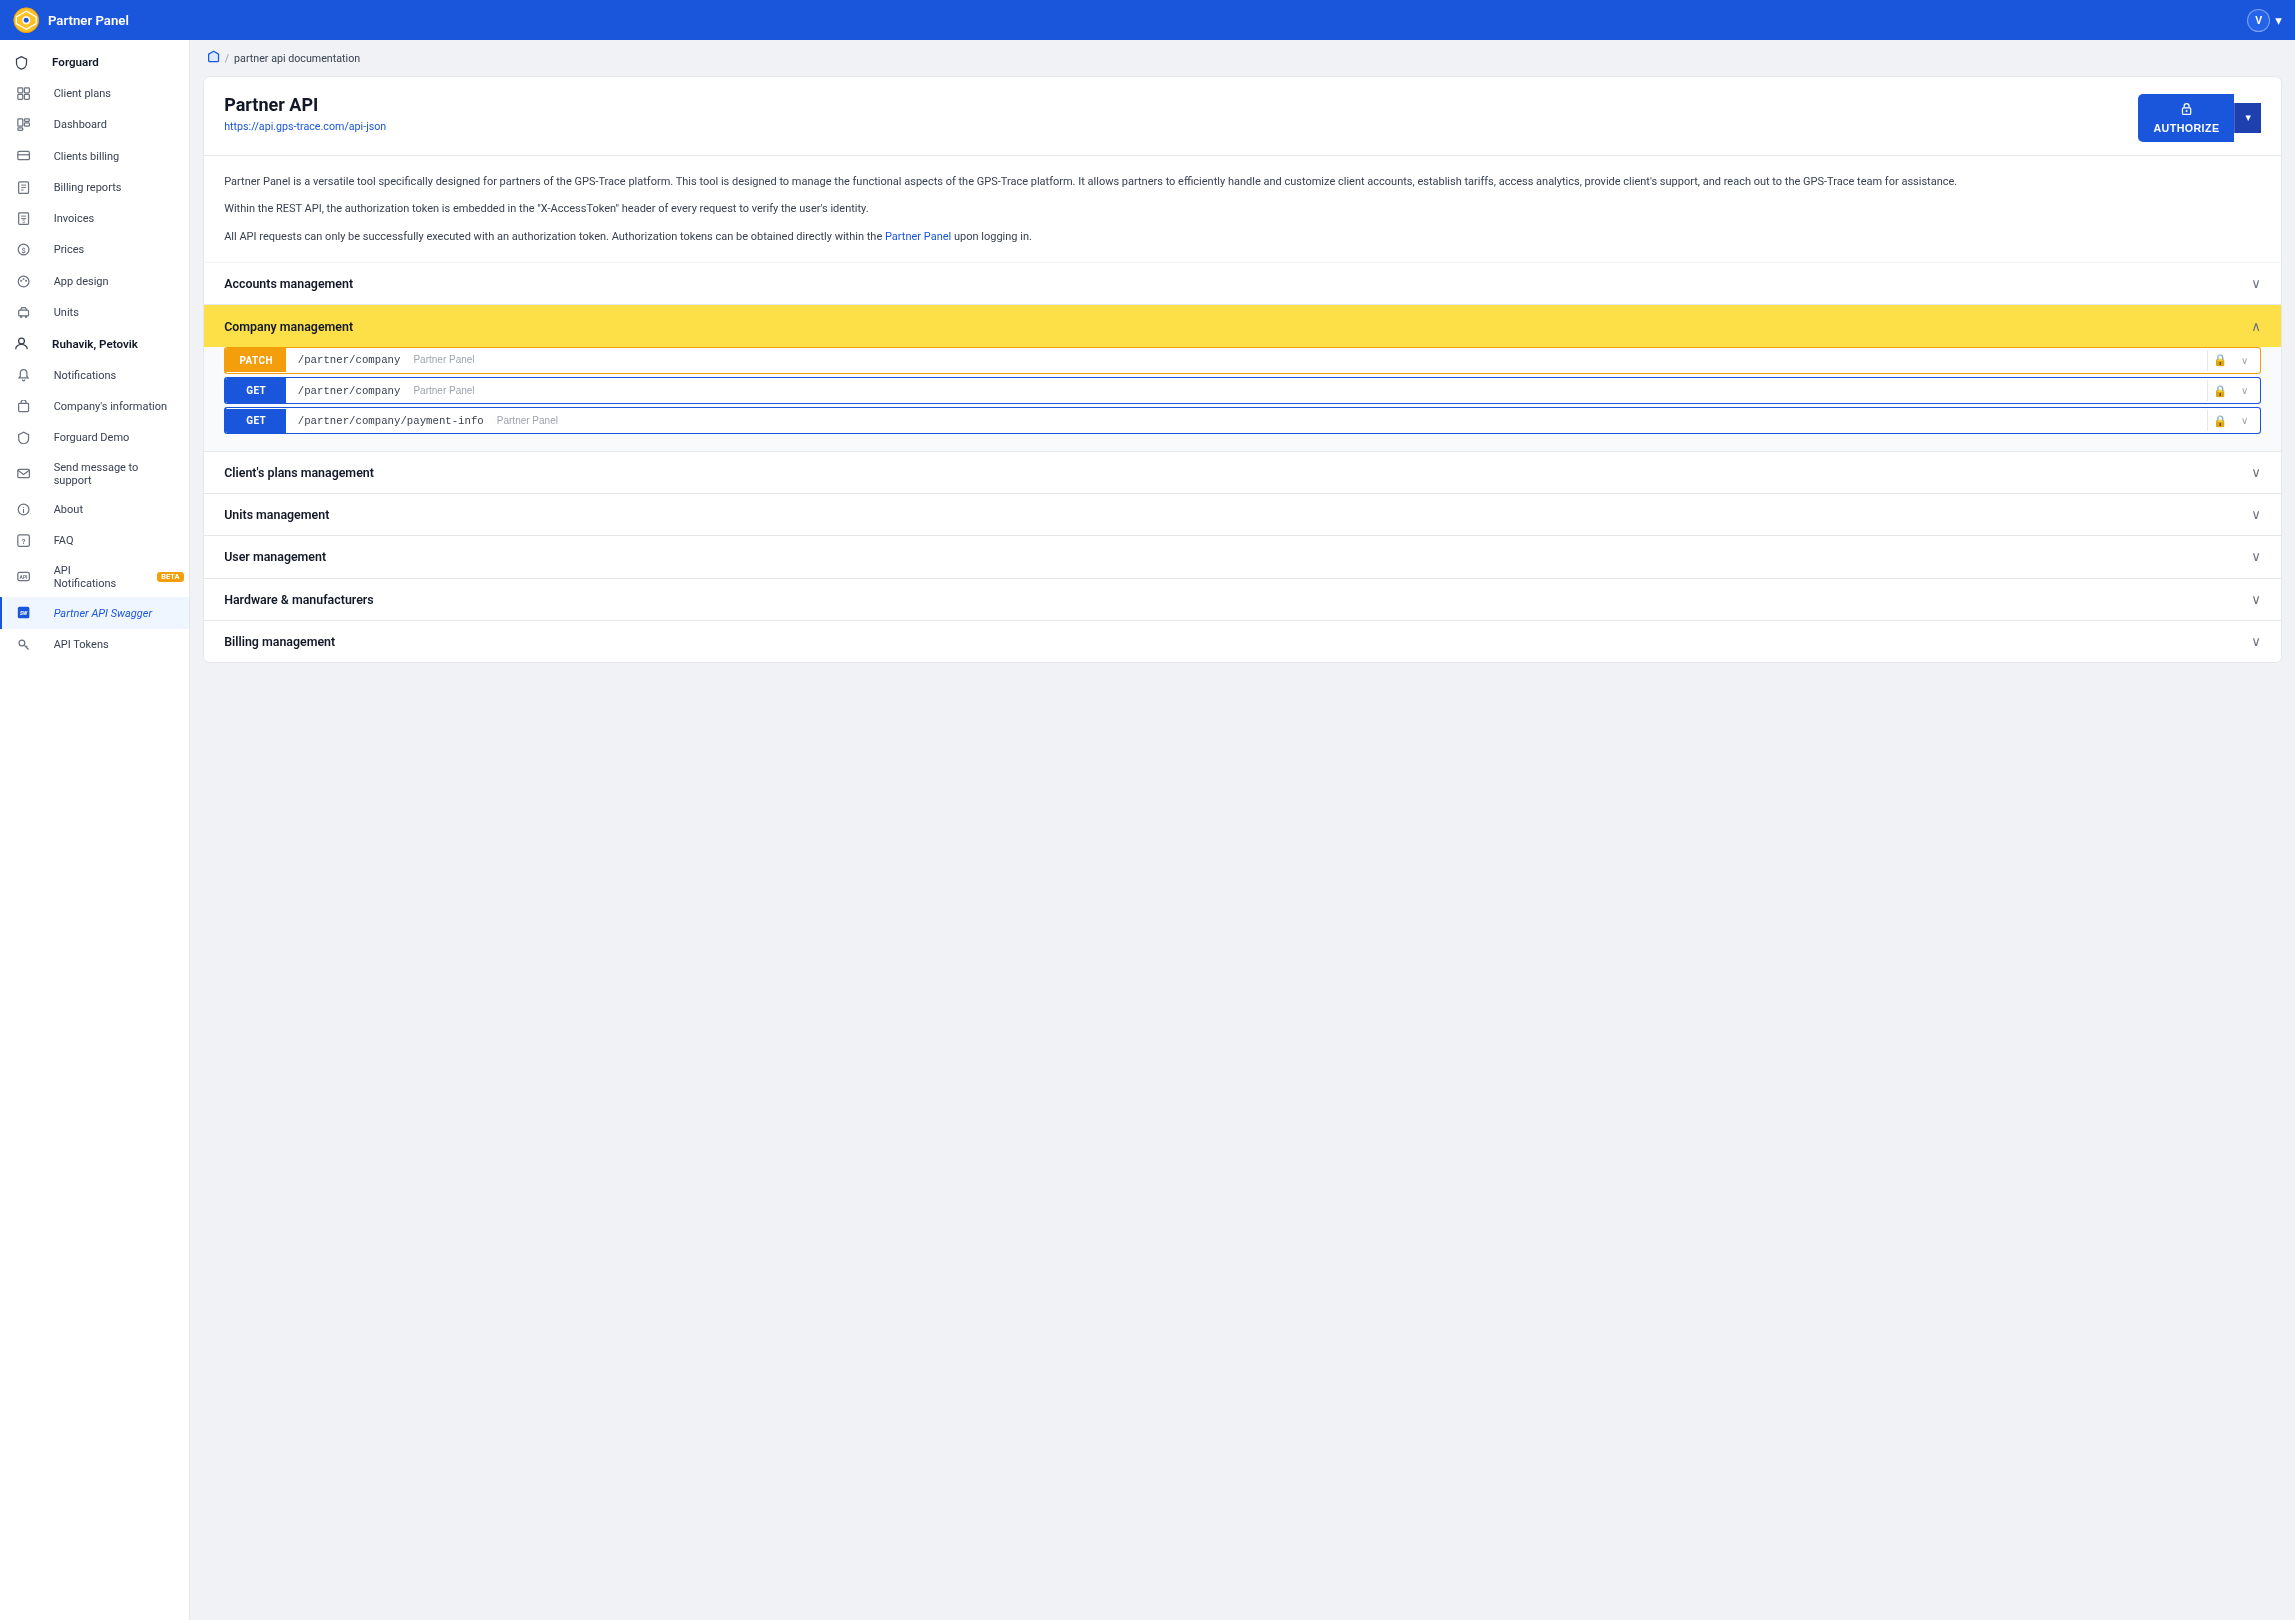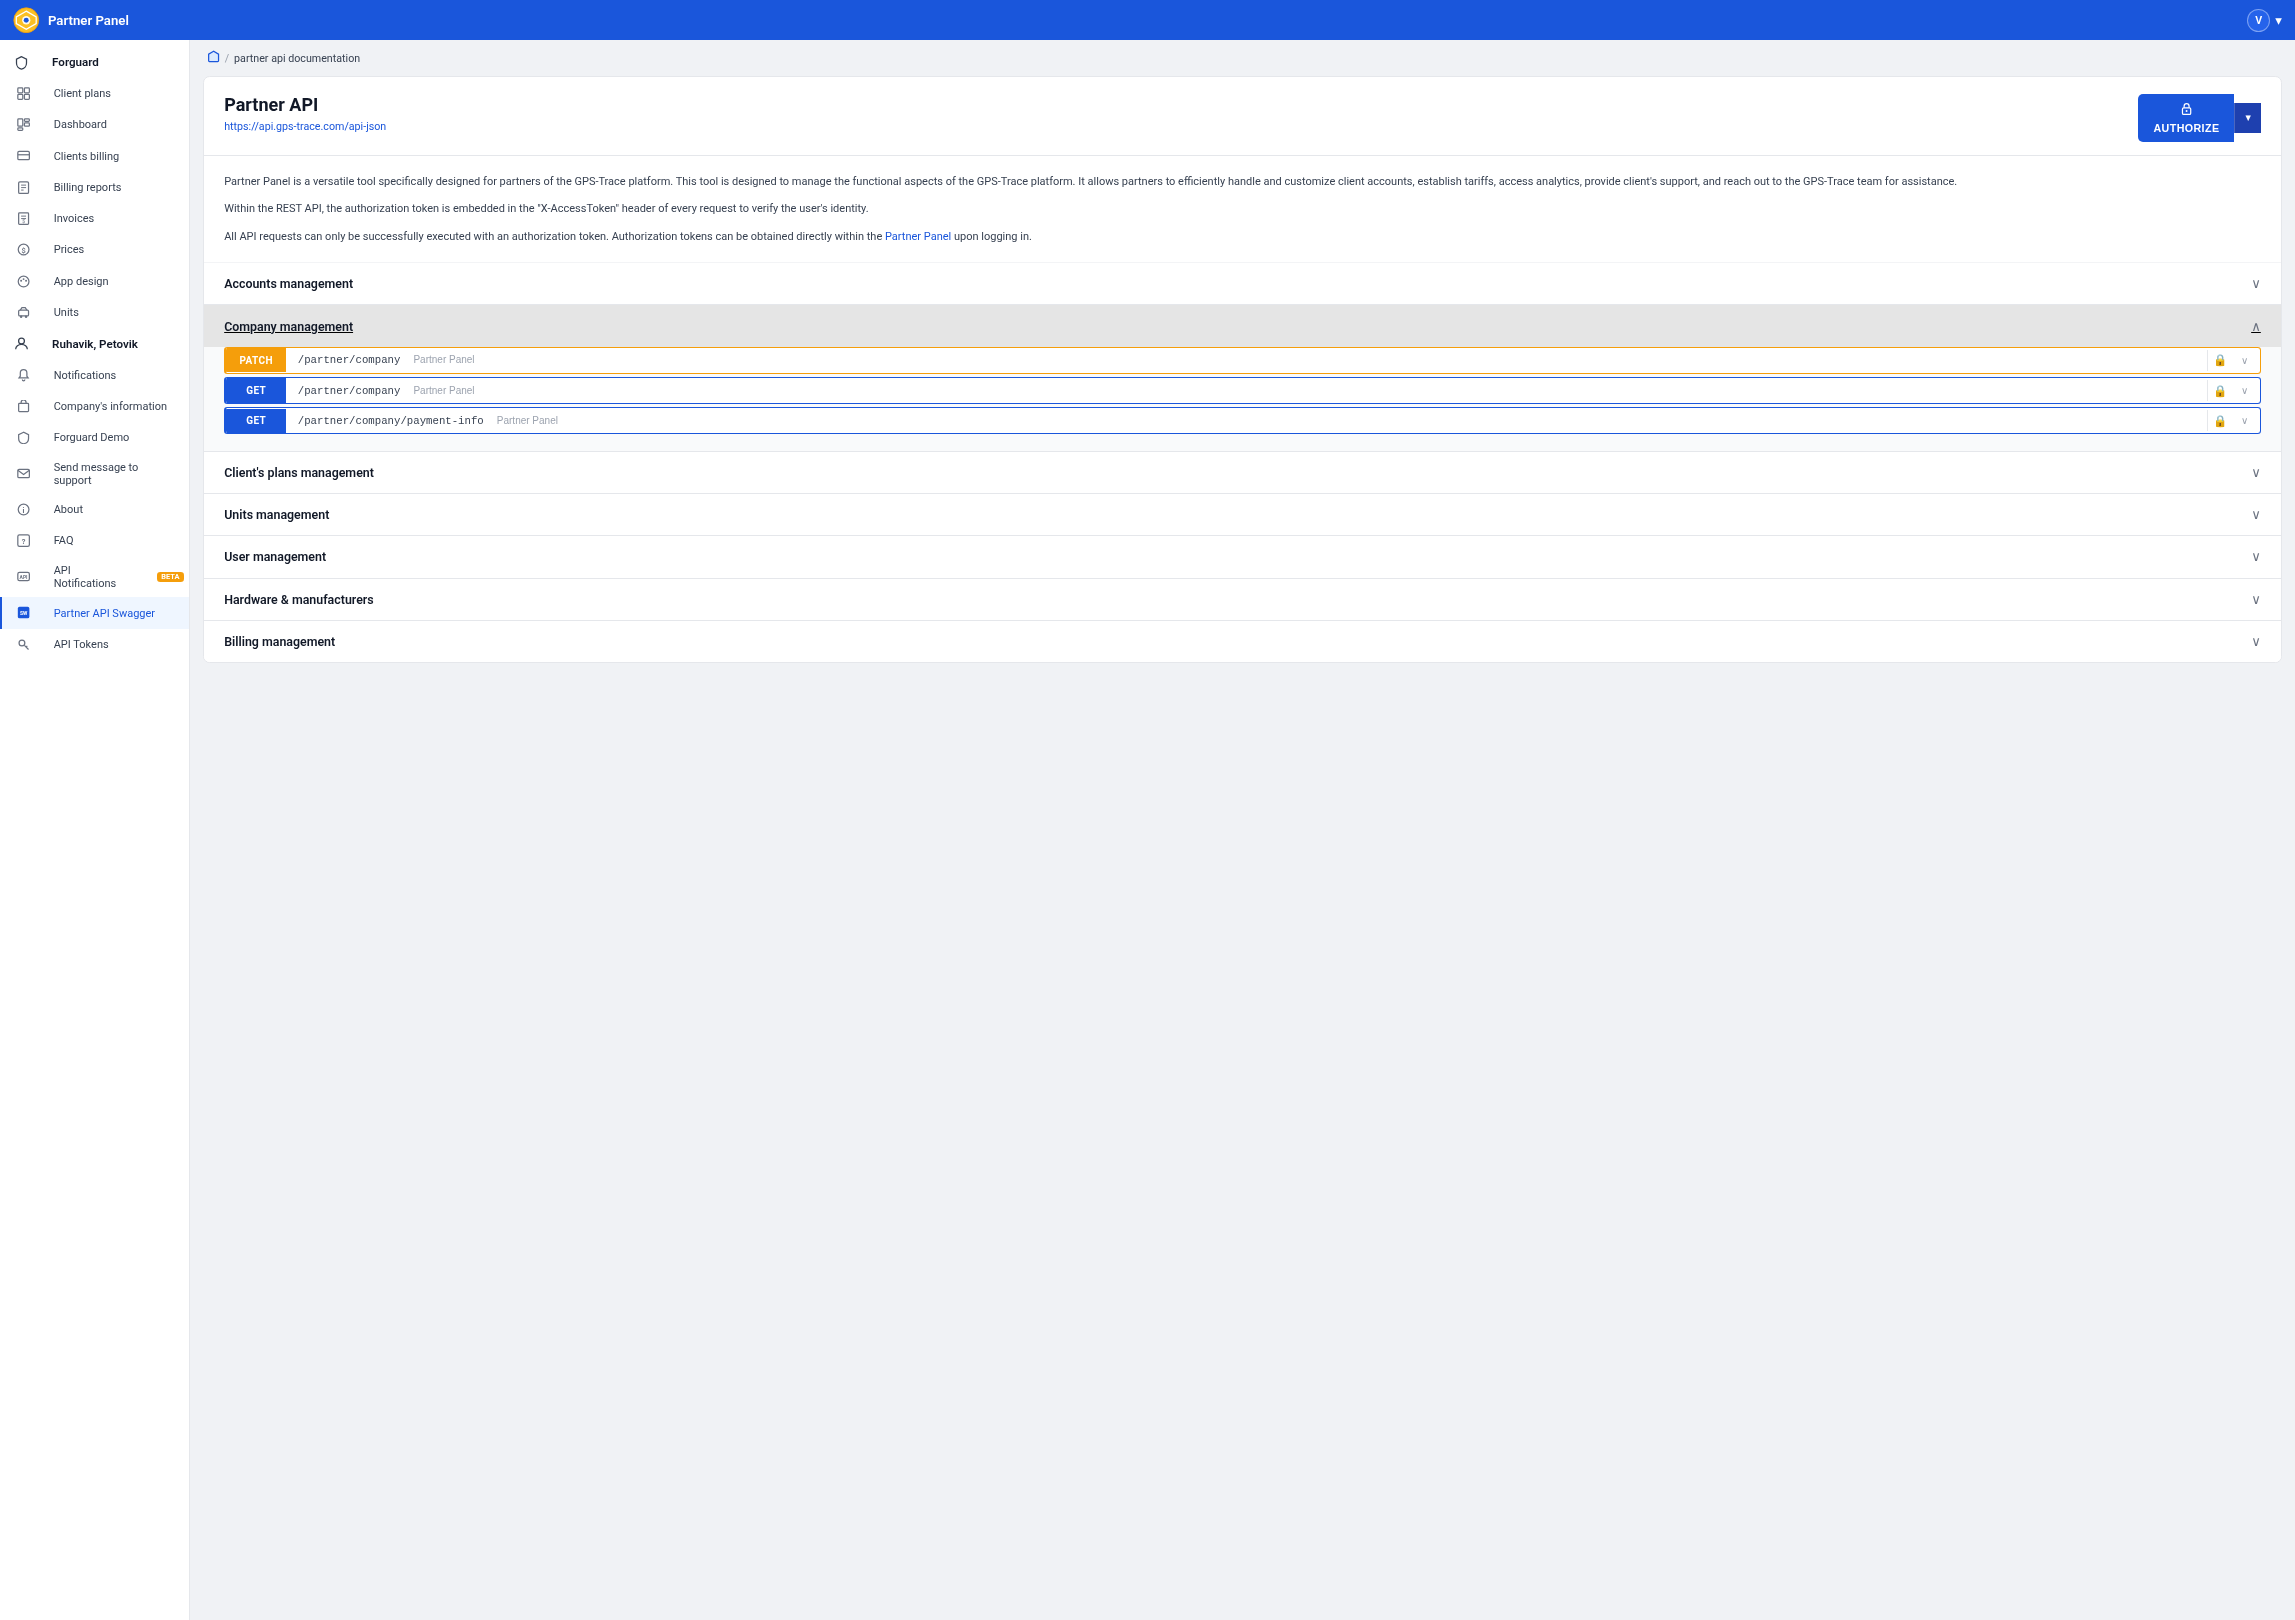--- a/index.html
+++ b/index.html
@@ -71,20 +71,21 @@
       padding: 7.4px 13.2px;
       cursor: pointer;
       font-size: 11px;
       color: #374151;
       border-left: 2.5px solid transparent;
     }
     .sidebar-item.active {
       color: #1a56db;
       background: #eff6ff;
       border-left-color: #1a56db;
+      font-style: italic;
     }
     .sidebar-item.section-header {
       font-weight: 600;
       color: #111827;
       font-size: 11.6px;
       padding-left: 11.6px;
     }
     .sidebar-icon {
       width: 16.5px;
       height: 16.5px;
@@ -544,21 +545,21 @@
       </div>
 
       <div class="section">
         <div class="section-header-row">
           <span class="section-title">Accounts management</span>
           <span class="chevron-icon">∨</span>
         </div>
       </div>
 
       <div class="section">
-        <div class="section-header-row" style="background:#e5e5e5;text-decoration:underline;">
+        <div class="section-header-row" style="background:#fde047;">
           <span class="section-title">Company management</span>
           <span class="chevron-icon">∧</span>
         </div>
         <div class="section-expanded">
 
           <div class="endpoint-row" style="border-color:#f59e0b; border-left: 2.5px solid #f59e0b;">
             <div class="method-badge method-patch">PATCH</div>
             <div class="endpoint-path">
               <span>/partner/company</span>
               <span class="endpoint-tag">Partner Panel</span>

